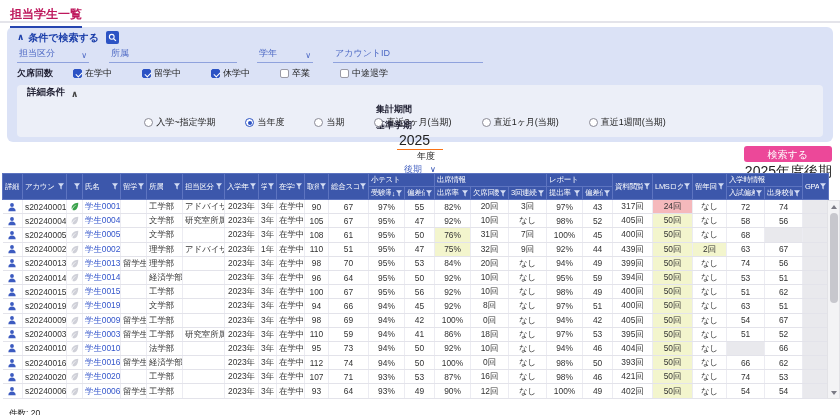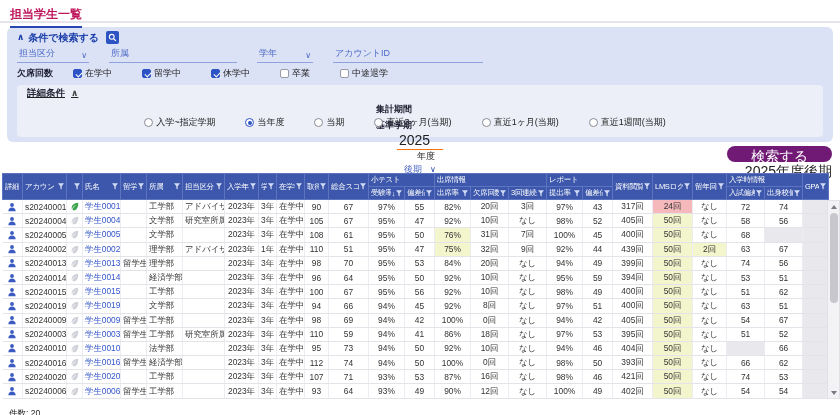--- a/index.html
+++ b/index.html
@@ -24,32 +24,32 @@
 .opt { display:flex; align-items:center; gap: 3px; margin-right: 30px; cursor:pointer; }
 .cb { width: 9px; height: 9px; border:1px solid #9a9aa6; border-radius: 2px; background:#fff; position:relative; flex:none; }
 .cb.checked { background:#2c53c4; border-color:#2c53c4; }
 .cb.checked::after { content:""; position:absolute; left:2.5px; top:0.5px; width:3px; height:5px;
   border:solid #fff; border-width:0 1.5px 1.5px 0; transform:rotate(45deg); }
 .radio { width: 9px; height: 9px; border:1px solid #8a8a96; border-radius:50%; background:#fff; position:relative; flex:none; }
 .radio.selected { border-color:#2c53c4; }
 .radio.selected::after { content:""; position:absolute; left:1.5px; top:1.5px; right:1.5px; bottom:1.5px;
   border-radius:50%; background:#2c53c4; }
 .detail-box { margin-top: 6px; background:#ecEFf8; background:#eceff8; border-radius:4px; padding: 3px 10px 6px; }
-.detail-head { display:flex; align-items:center; gap:6px; height: 11px; text-decoration: underline; }
+.detail-head { display:flex; align-items:flex-end; gap:6px; height: 11px; }
 .detail-title { font-weight:bold; font-size: 9.5px; color:#1d1d30; }
 .detail-head .chev { color:#444; }
 .detail-row { display:flex; align-items:center; margin-top: 4px; font-size: 9px; height: 12px; flex-direction: column; }
 .detail-row .row-label { width: 88px; }
 .year-input { width: 46px; border:none; border-bottom:1px solid #f97316; background:transparent;
   font-size: 14px; font-family:inherit; color:#222; padding:0 2px 1px; }
 .ysuffix { margin: 0 8px 0 20px; color:#222; }
 .term-select { display:flex; align-items:center; gap:8px; border-bottom:1px solid #8fa2dd;
   color:#4c68c4; padding: 0 3px 1px; cursor:pointer; }
 .actions-row { display:flex; justify-content:flex-end; padding: 4px 8px 0; height: 20px; }
-.search-btn { background:#701a75; color:#fff; border:none; border-radius:8px; font-size: 14px;
+.search-btn { background:#ec4899; color:#fff; border:none; border-radius:3px; font-size: 10px;
   font-family:inherit; padding: 2px 24px; cursor:pointer; }
 .period-label { text-align:right; font-size: 14px; color:#222; padding: 1px 8px 1px; height: 11px; }
 .table-wrap { position:relative; margin-left: 2px; width: 838px; }
 table { border-collapse: collapse; table-layout: fixed; width: 824px; }
 thead th { background:#3c57ab; color:#fff; font-weight:normal; font-size: 7.5px; letter-spacing:-0.3px;
   padding: 0 2px; height: 13px; border:1px solid #5d74c0; overflow:hidden; white-space:nowrap;
   text-align:left; vertical-align:middle; cursor:pointer; }
 th .hwrap { display:flex; align-items:center; justify-content:space-between; gap:1px; }
 th .hl { overflow:hidden; }
 th .sort { font-size: 7px; flex:none; }

